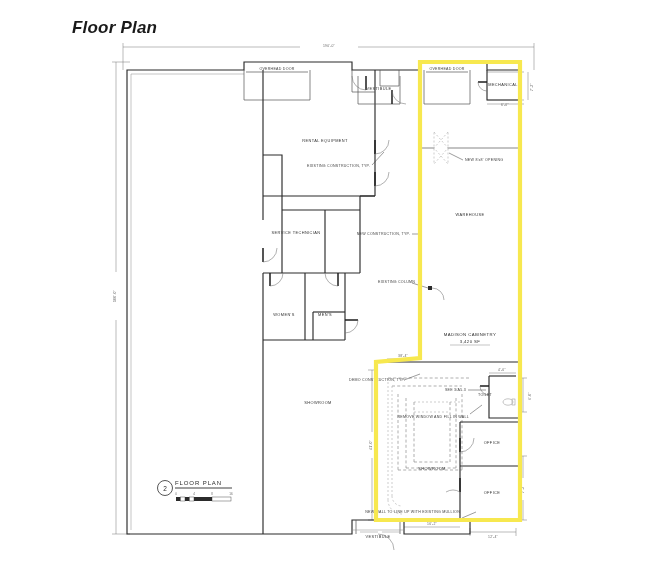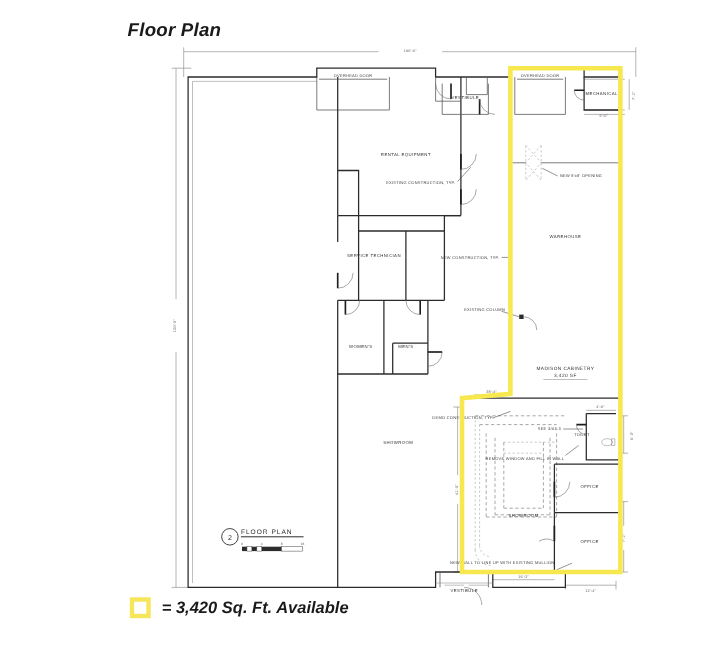--- a/index.html
+++ b/index.html
@@ -12,21 +12,20 @@
     height: 588px;
     position: relative;
     overflow: hidden;
     font-family: "Liberation Sans", sans-serif;
     color: #000;
   }
 
   #page-root {
     position: absolute;
     inset: 0;
-    margin-left: 44px;
   }
 
   
   .doc-title {
     position: absolute;
     left: 72px;
     top: 18px;
     font-family: "Liberation Sans", sans-serif;
     font-style: italic;
     font-weight: bold;
@@ -418,18 +417,14 @@
         <rect x="185" y="497" width="4.5" height="4" fill="#2b2b2b"></rect>
         <rect x="189.5" y="497" width="4.5" height="4" fill="#fff" stroke="#2b2b2b" stroke-width="0.4"></rect>
         <rect x="194" y="497" width="18" height="4" fill="#2b2b2b"></rect>
         <rect x="212" y="497" width="19" height="4" fill="#fff" stroke="#2b2b2b" stroke-width="0.4"></rect>
       </g>
     </g>
 
   </svg>
   </div>
 
-  <div class="legend">
-    <div class="legend-swatch"></div>
-    <div class="legend-text">= 3,420 Sq. Ft. Available</div>
-  </div>
 
 </div>
 
 </body></html>

